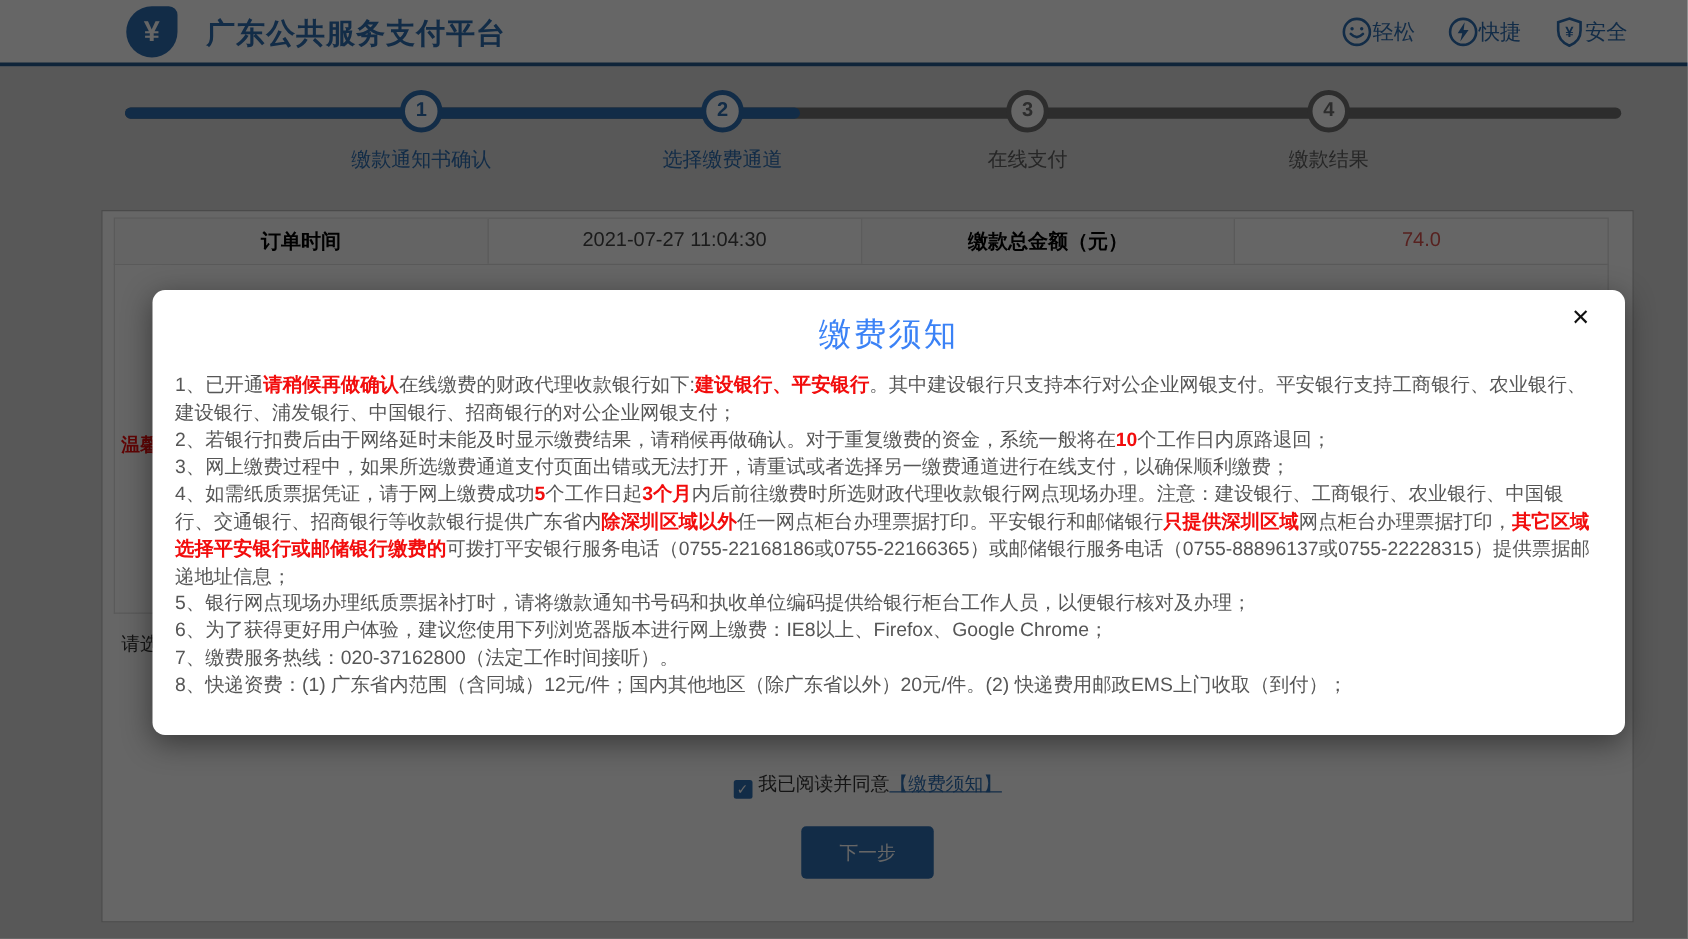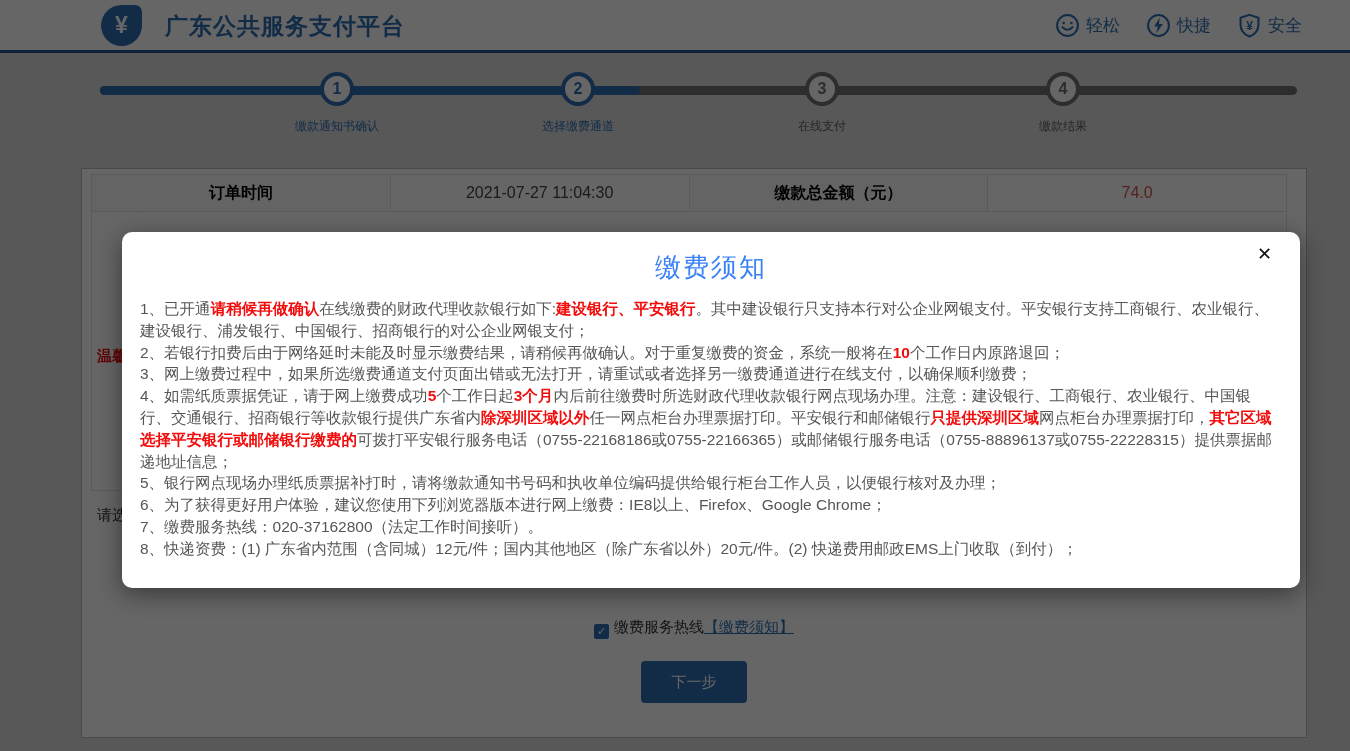--- a/index.html
+++ b/index.html
@@ -20,37 +20,37 @@
     font-size:23px;font-weight:bold;
   }
   .app-title{
     position:absolute;left:165px;top:0;height:50px;line-height:52px;
     font-size:23px;font-weight:bold;color:#2f6fb2;letter-spacing:1px;
   }
   .badges{
     position:absolute;right:48px;top:0;height:50px;
     display:flex;align-items:center;gap:26px;
   }
-  .badge{display:flex;align-items:center;gap:6px;}
+  .badge{display:flex;align-items:center;}
   .badge svg{width:25px;height:25px;display:block;}
   .badge-label{font-size:17px;color:#2f6fb2;}
   
   .stepper{position:absolute;left:0;top:70px;width:1350px;height:80px;z-index:1;}
   .bar{position:absolute;top:16px;height:9px;border-radius:5px;}
   .bar-gray{left:100px;width:1197px;background:#707070;}
   .bar-blue{left:100px;width:540px;background:#2f6fb2;}
   .step{position:absolute;top:2px;width:180px;text-align:center;}
   .step-circle{
     width:26px;height:26px;border-radius:50%;background:#fff;
     margin:0 auto;display:flex;align-items:center;justify-content:center;
     font-size:16px;font-weight:bold;border:4px solid;
   }
   .step.active .step-circle{border-color:#2f6fb2;color:#2f6fb2;}
   .step.inactive .step-circle{border-color:#707070;color:#707070;}
-  .step-label{margin-top:12px;font-size:12px;}
+  .step-label{margin-top:12px;font-size:16px;}
   .step.active .step-label{color:#2f6fb2;}
   .step.inactive .step-label{color:#606060;}
   
   .content-box{
     position:absolute;left:81px;top:168px;width:1226px;height:570px;
     background:#ffffff;border:1px solid #b9b9b9;box-sizing:border-box;z-index:1;
   }
   .order-row{
     position:absolute;left:9px;top:5px;width:1196px;height:38px;
     display:flex;border:1px solid #e0e0e0;box-sizing:border-box;
@@ -176,21 +176,21 @@
     <div class="order-cell val">2021-07-27 11:04:30</div>
     <div class="order-cell hdr">缴款总金额（元）</div>
     <div class="order-cell val amount">74.0</div>
   </div>
   <div class="row2-borders">
     <div class="frag frag-tip">温馨提示：</div>
     <div class="frag frag-row">请选择缴费方式</div>
   </div>
 
   <div class="agree-row">
-    <span class="checkbox">✓</span><span>缴费服务热线</span><span class="agree-link">【缴费须知】</span>
+    <span class="checkbox">✓</span><span>我已阅读并同意</span><span class="agree-link">【缴费须知】</span>
   </div>
   <div class="next-row">
     <button class="next-btn">下一步</button>
   </div>
 </div>
 
 <div class="overlay"></div>
 
 <div class="modal">
   <div class="modal-close">✕</div>

